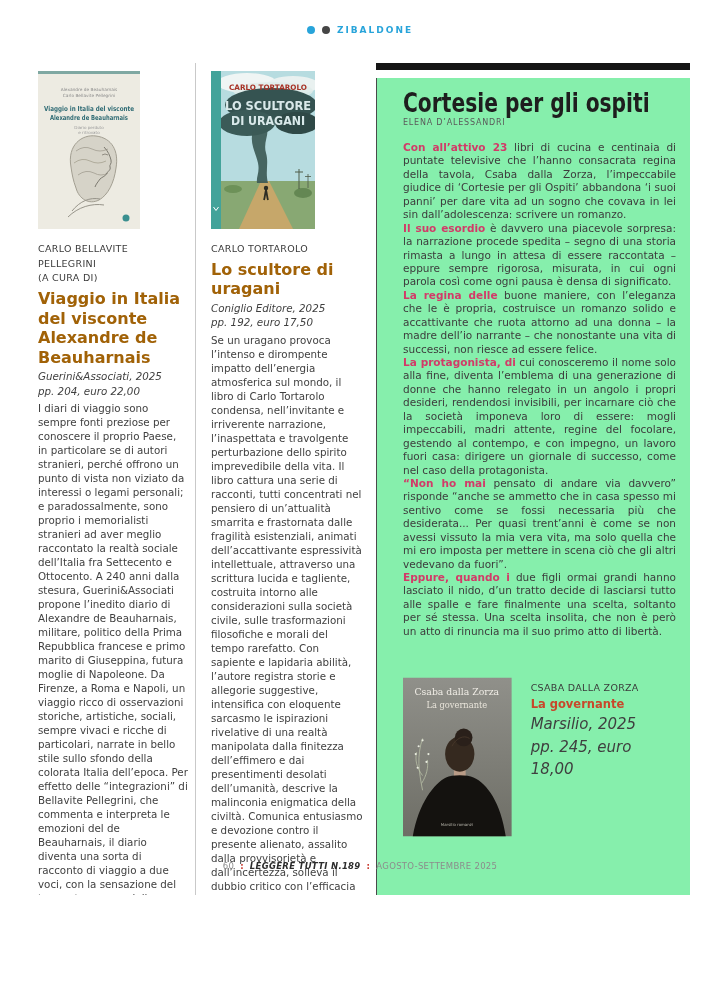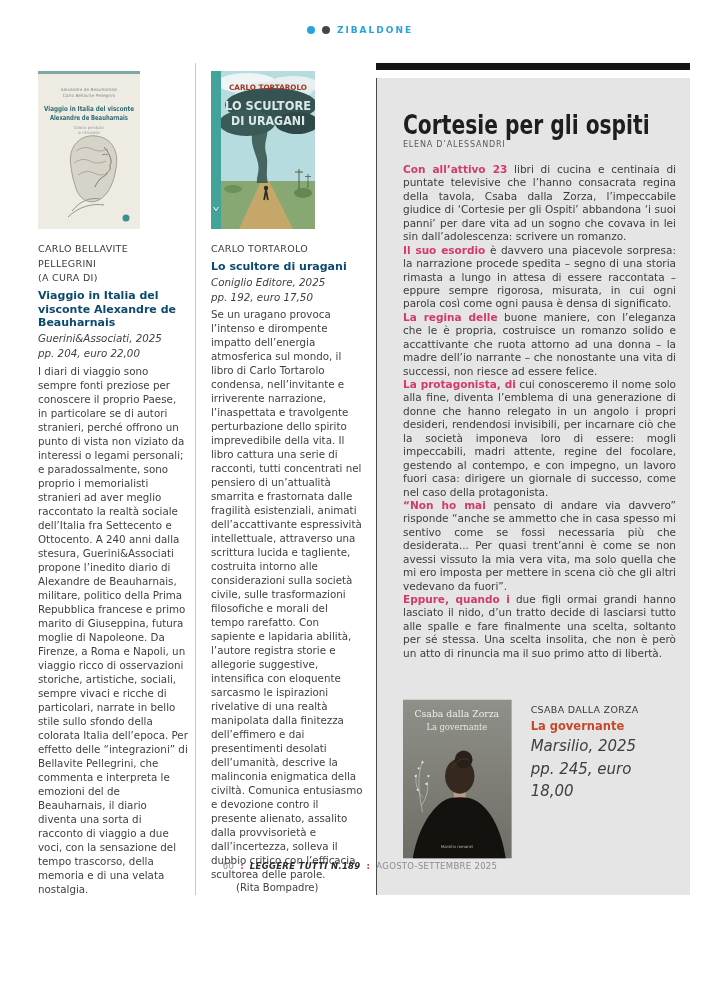--- a/index.html
+++ b/index.html
@@ -16,30 +16,30 @@
   .masthead-label { font-size:9px; font-weight:bold; letter-spacing:2px; color:#28a4da; }
 
   
   .content { position:absolute; top:63px; left:38px; width:652px; height:887px; display:flex; }
   .col { width:150px; flex:none; }
   .vdiv { width:1px; background:#c9c9c9; margin-left:7px; flex:none; }
   .col-mid { margin-left:15px; width:152px; }
   .cover { display:block; margin:8px 0 13px; }
 
   .rev-author { font-size:9.5px; line-height:1.55; letter-spacing:0.3px; color:#3a3a3a; }
-  .rev-title  { font-size:11px; font-weight:bold; color:#0c4a6e; line-height:1.22; margin:3px 0 2px; }
+  .rev-title  { font-size:16px; font-weight:bold; color:#a16207; line-height:1.22; margin:3px 0 2px; }
   .rev-pub    { font-size:10.3px; font-style:italic; line-height:1.42; color:#3f3f3f; }
   .rev-body   { font-size:10.3px; line-height:1.36; margin-top:3px; color:#3f3f3f; }
   .rev-sig    { font-size:10px; line-height:1.36;margin-left:25px; }
 
   
   .feature { flex:1; margin-left:13px; position:relative; }
   .feature-bar { height:7px; background:#151515; }
   .feature-panel { position:absolute; top:15px; left:0; right:0; bottom:0;
-                   background:#e5e5e5; border-left:1px solid #4a4a4a; padding:26px 14px 0 26px; }
+                   background:#86efac; border-left:1px solid #4a4a4a; padding:4px 14px 0 26px; }
   .headline { font-weight:bold; color:#1e1e1e; height:34px; }
   .headline span { display:inline-block; font-size:27px; transform:scaleX(.75);
                    transform-origin:0 50%; white-space:nowrap; }
   .byline { font-size:8px; letter-spacing:0.8px; color:#5a5a5a; margin:2px 0 14px; }
   .par { font-size:10.5px; line-height:1.28; text-align:justify; color:#3c3c3c; }
   .lead { font-weight:bold; color:#d23a68; }
 
   .book-block { display:flex; gap:19px; margin-top:38px; }
   .book-info { padding-top:4px; }
   .book-author { font-size:9.5px; letter-spacing:0.3px; color:#3a3a3a; line-height:1.7; }

